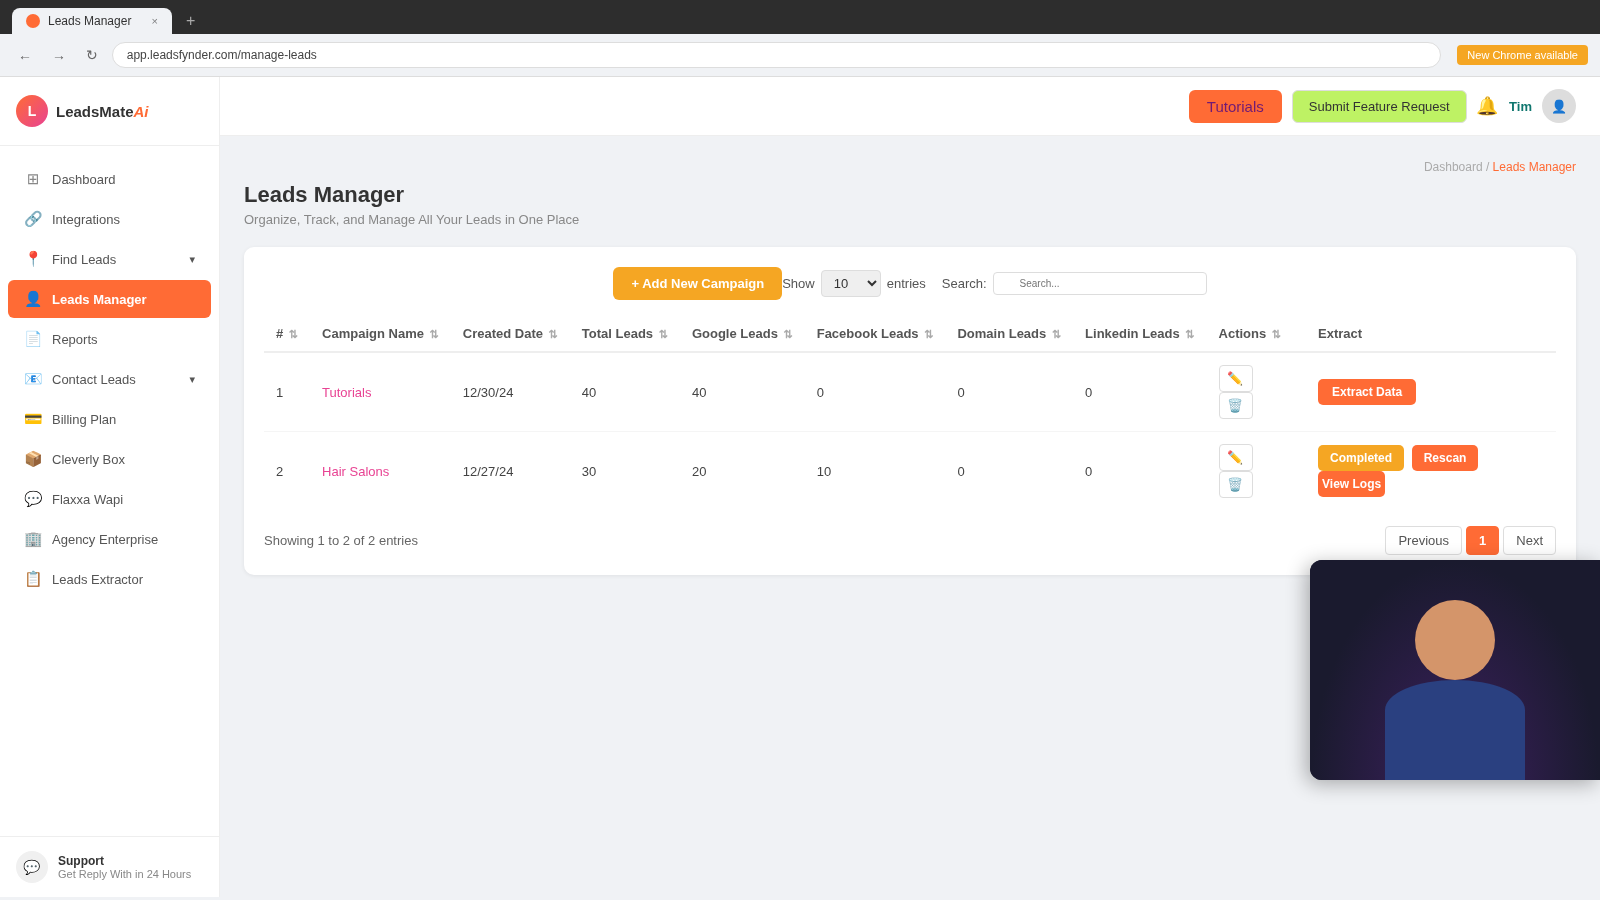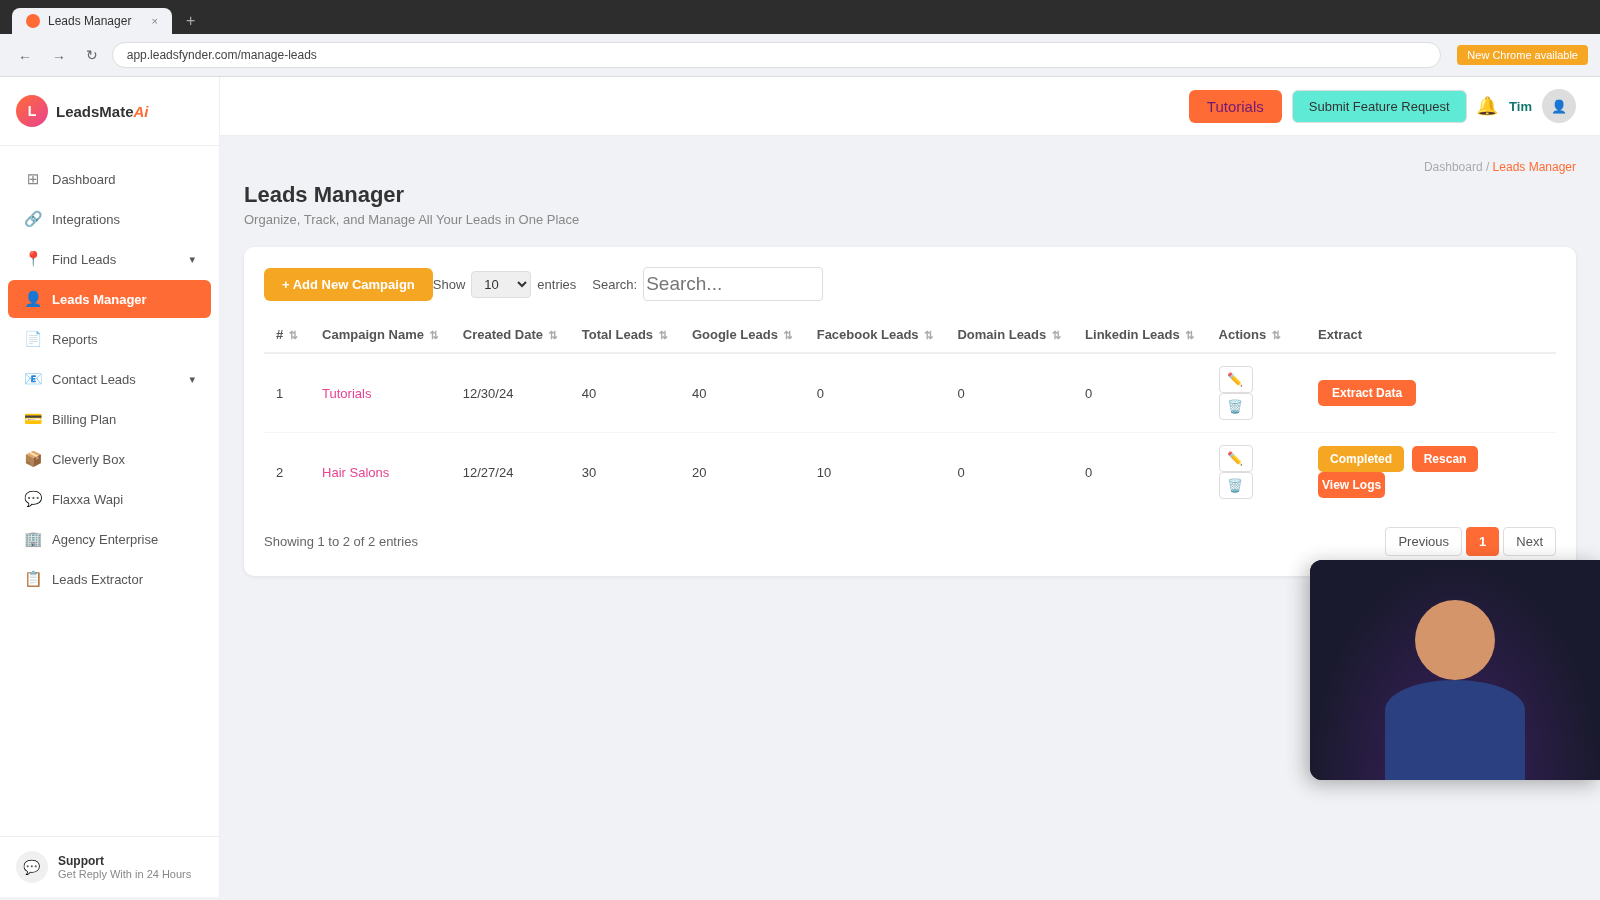--- a/index.html
+++ b/index.html
@@ -38,43 +38,43 @@
     .sidebar-support { padding: 14px 16px; border-top: 1px solid #eee; display: flex; align-items: center; gap: 10px; }
     .support-icon { width: 32px; height: 32px; background: #f0f0f0; border-radius: 50%; display: flex; align-items: center; justify-content: center; font-size: 14px; }
     .support-text { font-size: 12px; }
     .support-title { font-weight: 600; color: #333; }
     .support-sub { color: #888; font-size: 11px; }
 
     
     .app-header { background: white; border-bottom: 1px solid #eee; padding: 12px 24px; display: flex; align-items: center; justify-content: space-between; position: sticky; top: 0; }
     .header-actions { display: flex; align-items: center; gap: 10px; }
     .btn-tutorials { background: #ff6b35; color: #701a75; border: none; padding: 8px 18px; border-radius: 6px; font-size: 15px; font-weight: 400; cursor: pointer; }
-    .btn-feature { background: #5eead4; color: #333; border: 1px solid #ddd; padding: 8px 16px; border-radius: 6px; font-size: 13px; cursor: pointer; }
+    .btn-feature { background: #bef264; color: #333; border: 1px solid #ddd; padding: 8px 16px; border-radius: 6px; font-size: 13px; cursor: pointer; }
     .bell-icon { font-size: 18px; color: #666; cursor: pointer; }
     .avatar { width: 34px; height: 34px; background: #ddd; border-radius: 50%; overflow: hidden; display: flex; align-items: center; justify-content: center; font-size: 13px; font-weight: 600; color: #555; }
     .user-name { font-size: 13px; font-weight: 600; color: #0f766e; }
 
     
     .main-content { flex: 1; overflow-y: auto; padding: 24px; }
     .page-header { margin-bottom: 20px; }
     .page-title { font-size: 22px; font-weight: 700; color: #333; }
     .page-subtitle { color: #888; font-size: 13px; margin-top: 4px; }
     .breadcrumb { text-align: right; font-size: 12px; color: #aaa; margin-bottom: 8px; }
     .breadcrumb a { color: #aaa; text-decoration: none; }
     .breadcrumb .current { color: #ff6b35; }
 
     
     .table-section { background: white; border-radius: 10px; padding: 20px; box-shadow: 0 1px 4px rgba(0,0,0,0.07); }
-    .table-toolbar { display: flex; align-items: center; justify-content: flex-start; margin-bottom: 16px; }
+    .table-toolbar { display: flex; align-items: center; justify-content: center; margin-bottom: 16px; }
     .btn-add { background: #f5a623; color: white; border: none; padding: 9px 18px; border-radius: 6px; font-size: 13px; font-weight: 600; cursor: pointer; }
     .table-controls { display: flex; align-items: center; gap: 16px; }
     .show-entries { display: flex; align-items: center; gap: 6px; font-size: 13px; color: #555; }
     .entries-select { border: 1px solid #ddd; border-radius: 4px; padding: 4px 8px; font-size: 13px; color: #333; }
     .search-box { display: flex; align-items: center; gap: 6px; font-size: 13px; color: #555; }
-    .search-input { border: 1px solid #ddd; border-radius: 4px; padding: 5px 2px; font-size: 19px; width: 180px; }
+    .search-input { border: 1px solid #ddd; border-radius: 4px; padding: 5px 26px; font-size: 10px; width: 214px; }
 
     
     table { width: 100%; border-collapse: collapse; font-size: 13px; }
     thead tr { border-bottom: 2px solid #eee; }
     th { text-align: left; padding: 10px 12px; color: #555; font-weight: 600; font-size: 13px; white-space: nowrap; }
     th .sort-icon { color: #aaa; font-size: 11px; margin-left: 2px; }
     td { padding: 12px 12px; color: #444; border-bottom: 1px solid #f5f5f5; }
     tr:last-child td { border-bottom: none; }
     .campaign-link { color: #e84393; text-decoration: none; cursor: pointer; }
     .action-btn { background: none; border: 1px solid #ddd; padding: 5px 8px; border-radius: 4px; cursor: pointer; font-size: 13px; margin-right: 4px; color: #666; }

